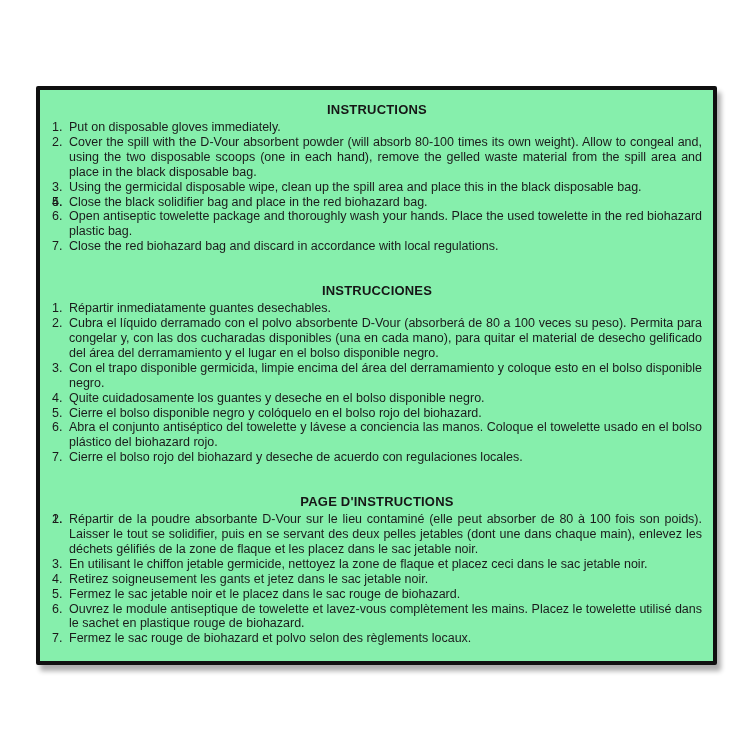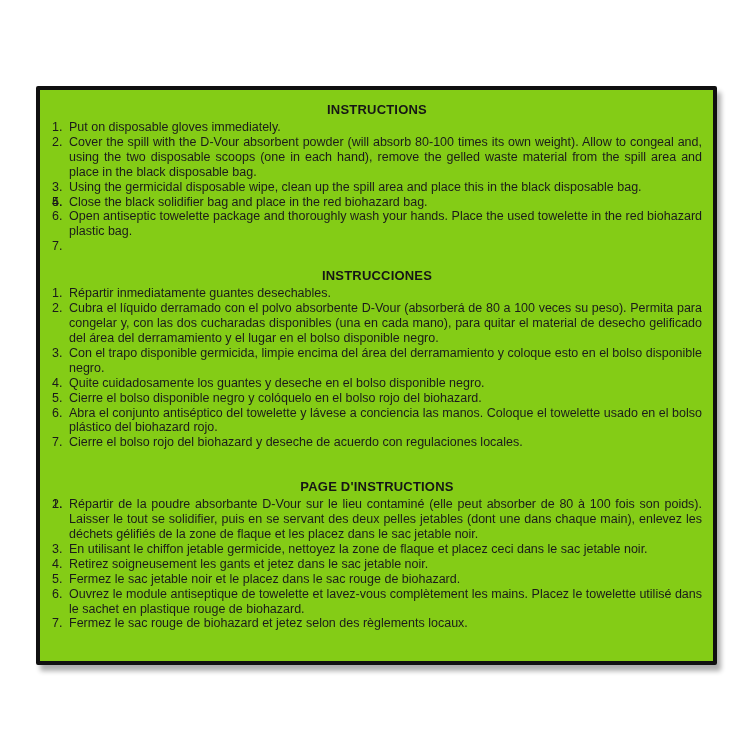--- a/index.html
+++ b/index.html
@@ -17,21 +17,21 @@
     height: 750px;
     background: #ffffff;
   }
   .card {
     position: absolute;
     left: 36px;
     top: 86px;
     width: 681px;
     height: 579px;
     box-sizing: border-box;
-    background: #84cc16;
+    background: #86efac;
     border: 4px solid #101010;
     border-radius: 2px;
     box-shadow: 4px 6px 5px rgba(0, 0, 0, 0.32);
     padding: 12px 11px 10px 12px;
   }
   .section { margin: 0; }
   .section + .section { margin-top: 29px; }
   .section h2 {
     margin: 0 0 3px 0;
     font-size: 13px;
@@ -68,21 +68,21 @@
 
     <div class="section">
       <h2>INSTRUCTIONS</h2>
       <ol class="items">
           <li><span class="num">1.</span><span>Put on disposable gloves immediately.</span></li>
           <li><span class="num">2.</span><span>Cover the spill with the D-Vour absorbent powder (will absorb 80-100 times its own weight). Allow to congeal and, using the two disposable scoops (one in each hand), remove the gelled waste material from the spill area and place in the black disposable bag.</span></li>
           <li><span class="num">3.</span><span>Using the germicidal disposable wipe, clean up the spill area and place this in the black disposable bag.</span></li>
           <li><span class="num">4.</span></li>
           <li><span class="num">5.</span><span>Close the black solidifier bag and place in the red biohazard bag.</span></li>
           <li><span class="num">6.</span><span>Open antiseptic towelette package and thoroughly wash your hands. Place the used towelette in the red biohazard plastic bag.</span></li>
-          <li><span class="num">7.</span></li>
+          <li><span class="num">7.</span><span>Close the red biohazard bag and discard in accordance with local regulations.</span></li>
         </ol>
     </div>
 
     <div class="section">
       <h2>INSTRUCCIONES</h2>
       <ol class="items">
           <li><span class="num">1.</span><span>Répartir inmediatamente guantes desechables.</span></li>
           <li><span class="num">2.</span><span>Cubra el líquido derramado con el polvo absorbente D-Vour (absorberá de 80 a 100 veces su peso). Permita para con­gelar y, con las dos cucharadas disponibles (una en cada mano), para quitar el material de desecho gelificado del área del derramamiento y el lugar en el bolso disponible negro.</span></li>
           <li><span class="num">3.</span><span>Con el trapo disponible germicida, limpie encima del área del derramamiento y coloque esto en el bolso disponible negro.</span></li>
           <li><span class="num">4.</span><span>Quite cuidadosamente los guantes y deseche en el bolso disponible negro.</span></li>
@@ -94,18 +94,18 @@
 
     <div class="section">
       <h2>PAGE D'INSTRUCTIONS</h2>
       <ol class="items">
           <li><span class="num">1.</span></li>
           <li><span class="num">2.</span><span>Répartir de la poudre absorbante D-Vour sur le lieu contaminé (elle peut absorber de 80 à 100 fois son poids). Laisser le tout se solidifier, puis en se servant des deux pelles jetables (dont une dans chaque main), enlevez les déchets gélifiés de la zone de flaque et les placez dans le sac jetable noir.</span></li>
           <li><span class="num">3.</span><span>En utilisant le chiffon jetable germicide, nettoyez la zone de flaque et placez ceci dans le sac jetable noir.</span></li>
           <li><span class="num">4.</span><span>Retirez soigneusement les gants et jetez dans le sac jetable noir.</span></li>
           <li><span class="num">5.</span><span>Fermez le sac jetable noir et le placez dans le sac rouge de biohazard.</span></li>
           <li><span class="num">6.</span><span>Ouvrez le module antiseptique de towelette et lavez-vous complètement les mains. Placez le towelette utilisé dans le sachet en plastique rouge de biohazard.</span></li>
-          <li><span class="num">7.</span><span>Fermez le sac rouge de biohazard et jetez selon des règlements locaux.</span></li>
+          <li><span class="num">7.</span><span>Fermez le sac rouge de biohazard et polvo selon des règlements locaux.</span></li>
         </ol>
     </div>
 
   </div>
 </div>
 
 </body></html>

